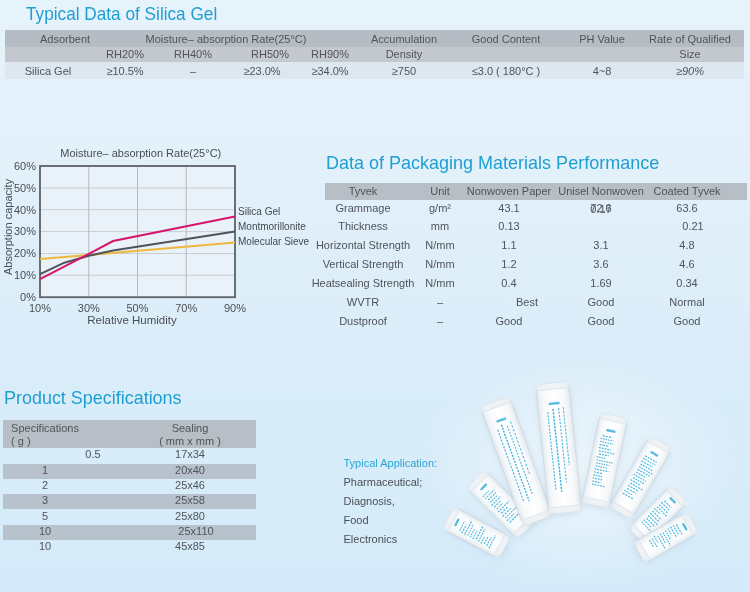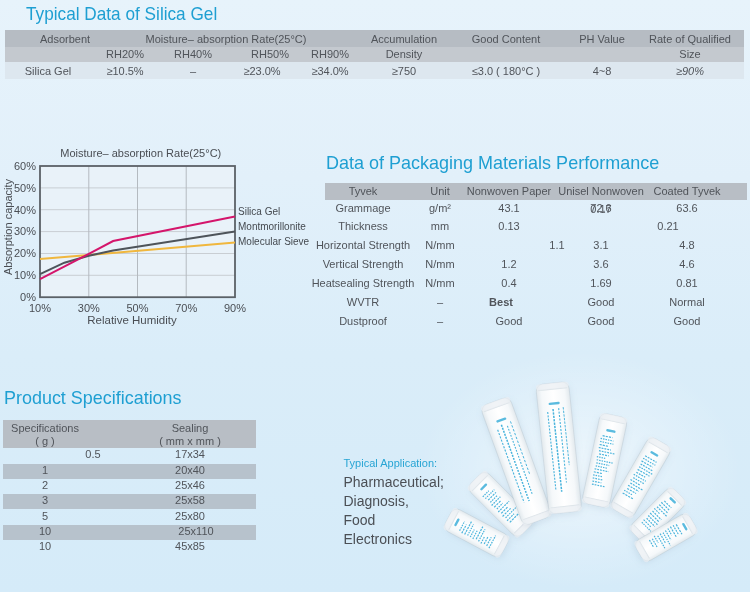--- a/index.html
+++ b/index.html
@@ -93,71 +93,71 @@
 <div class="abs t ctr" style="left:687px;top:185px;">Coated Tyvek</div>
 <div class="abs t ctr" style="left:363px;top:201.5px;">Grammage</div>
 <div class="abs t ctr" style="left:440px;top:201.5px;">g/m²</div>
 <div class="abs t ctr" style="left:509px;top:201.5px;text-align:right;">43.1</div>
 <div class="abs t ctr" style="left:601px;top:201.5px;">72.6</div>
 <div class="abs t ctr" style="left:687px;top:201.5px;">63.6</div>
 <div class="abs t ctr" style="left:363px;top:220.4px;">Thickness</div>
 <div class="abs t ctr" style="left:440px;top:220.4px;">mm</div>
 <div class="abs t ctr" style="left:509px;top:220.4px;">0.13</div>
 <div class="abs t ctr" style="left:601px;top:203px;text-align:right;">0.17</div>
-<div class="abs t ctr" style="left:668px;top:220.4px;text-align:right;">0.21</div>
+<div class="abs t ctr" style="left:693px;top:220.4px;text-align:right;">0.21</div>
 <div class="abs t ctr" style="left:363px;top:239.3px;">Horizontal Strength</div>
 <div class="abs t ctr" style="left:440px;top:239.3px;">N/mm</div>
-<div class="abs t ctr" style="left:509px;top:239.3px;margin-left:48px;">1.1</div>
+<div class="abs t ctr" style="left:509px;top:239.3px;">1.1</div>
 <div class="abs t ctr" style="left:601px;top:239.3px;">3.1</div>
 <div class="abs t ctr" style="left:687px;top:239.3px;">4.8</div>
 <div class="abs t ctr" style="left:363px;top:258.2px;">Vertical Strength</div>
 <div class="abs t ctr" style="left:440px;top:258.2px;">N/mm</div>
 <div class="abs t ctr" style="left:509px;top:258.2px;">1.2</div>
 <div class="abs t ctr" style="left:601px;top:258.2px;">3.6</div>
 <div class="abs t ctr" style="left:687px;top:258.2px;">4.6</div>
 <div class="abs t ctr" style="left:363px;top:277.1px;">Heatsealing Strength</div>
 <div class="abs t ctr" style="left:440px;top:277.1px;">N/mm</div>
 <div class="abs t ctr" style="left:509px;top:277.1px;">0.4</div>
 <div class="abs t ctr" style="left:601px;top:277.1px;">1.69</div>
-<div class="abs t ctr" style="left:687px;top:277.1px;">0.81</div>
+<div class="abs t ctr" style="left:687px;top:277.1px;">0.34</div>
 <div class="abs t ctr" style="left:363px;top:296.0px;">WVTR</div>
 <div class="abs t ctr" style="left:440px;top:296.0px;">–</div>
-<div class="abs t ctr" style="left:501px;top:296.0px;font-weight:bold;">Best</div>
+<div class="abs t ctr" style="left:527px;top:296.0px;">Best</div>
 <div class="abs t ctr" style="left:601px;top:296.0px;">Good</div>
 <div class="abs t ctr" style="left:687px;top:296.0px;">Normal</div>
 <div class="abs t ctr" style="left:363px;top:314.9px;">Dustproof</div>
 <div class="abs t ctr" style="left:440px;top:314.9px;">–</div>
 <div class="abs t ctr" style="left:509px;top:314.9px;">Good</div>
 <div class="abs t ctr" style="left:601px;top:314.9px;">Good</div>
 <div class="abs t ctr" style="left:687px;top:314.9px;">Good</div>
 
 <div class="abs title" style="left:3.5px;top:387.3px;transform:scaleX(0.97);">Product Specifications</div>
 <div class="abs" style="left:3px;top:420px;width:253px;height:28px;background:#b8bec5;"></div>
 <div class="abs" style="left:3px;top:463.5px;width:253px;height:15.3px;background:#b7c2cc;"></div>
 <div class="abs" style="left:3px;top:494.1px;width:253px;height:15.3px;background:#b7c2cc;"></div>
 <div class="abs" style="left:3px;top:524.7px;width:253px;height:15.3px;background:#b7c2cc;"></div>
-<div class="abs t ctr" style="left:45px;top:422px;text-align:center;line-height:13.2px;">Specifications<br>( g )</div>
+<div class="abs t ctr" style="left:45px;top:422px;line-height:13.2px;">Specifications<br>( g )</div>
 <div class="abs t ctr" style="left:190px;top:422px;text-align:center;line-height:13.2px;">Sealing<br>( mm x mm )</div>
 <div class="abs t ctr" style="left:45px;top:448.4px;margin-left:48px;">0.5</div>
 <div class="abs t ctr" style="left:190px;top:448.4px;">17x34</div>
 <div class="abs t ctr" style="left:45px;top:463.7px;">1</div>
 <div class="abs t ctr" style="left:190px;top:463.7px;">20x40</div>
 <div class="abs t ctr" style="left:45px;top:479.0px;">2</div>
 <div class="abs t ctr" style="left:190px;top:479.0px;">25x46</div>
 <div class="abs t ctr" style="left:45px;top:494.3px;">3</div>
 <div class="abs t ctr" style="left:190px;top:494.3px;">25x58</div>
 <div class="abs t ctr" style="left:45px;top:509.6px;">5</div>
 <div class="abs t ctr" style="left:190px;top:509.6px;">25x80</div>
 <div class="abs t ctr" style="left:45px;top:524.9px;">10</div>
 <div class="abs t ctr" style="left:190px;top:524.9px;margin-left:6px;">25x110</div>
 <div class="abs t ctr" style="left:45px;top:540.2px;">10</div>
 <div class="abs t ctr" style="left:190px;top:540.2px;">45x85</div>
 
 <div class="abs" style="left:343.5px;top:457.2px;color:#28a5d4;font-size:11px;">Typical Application:</div>
-<div class="abs" style="left:343.5px;top:473px;color:#4b4f55;font-size:14px;line-height:18.9px;">Pharmaceutical;<br>Diagnosis,<br>Food<br>Electronics</div>
+<div class="abs" style="left:343.5px;top:473px;color:#4b4f55;font-size:11px;line-height:18.9px;">Pharmaceutical;<br>Diagnosis,<br>Food<br>Electronics</div>
 
 <svg class="abs" style="left:430px;top:360px;" width="300" height="220" viewBox="0 0 300 220">
   <defs>
     <linearGradient id="bodyg" x1="0" y1="0" x2="1" y2="0">
       <stop offset="0" stop-color="#e2e9ed"></stop>
       <stop offset="0.15" stop-color="#f5f8fa"></stop>
       <stop offset="0.5" stop-color="#ffffff"></stop>
       <stop offset="0.85" stop-color="#f5f8fa"></stop>
       <stop offset="1" stop-color="#e2e9ed"></stop>
     </linearGradient>

